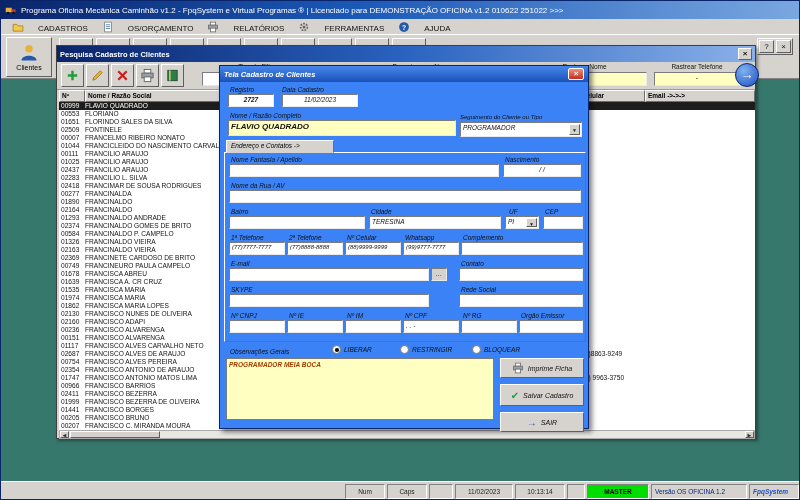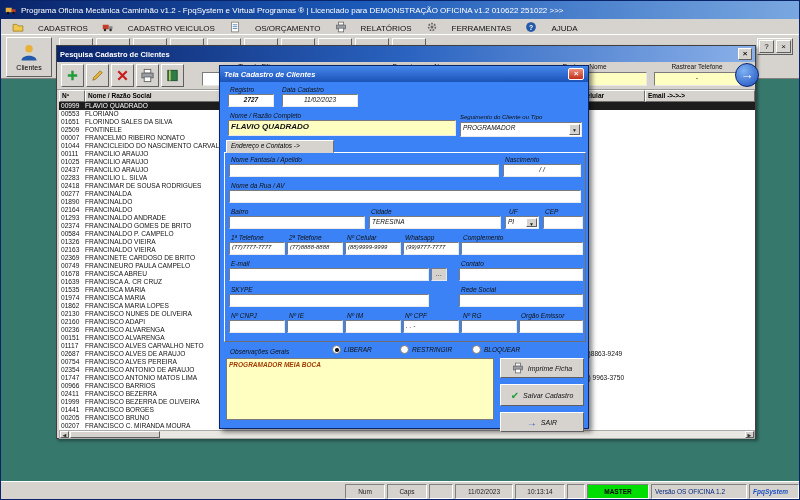--- a/index.html
+++ b/index.html
@@ -122,31 +122,20 @@
         <span class="mi">
           <svg viewBox="0 0 16 16">
             <path d="M1.5 4.5h5l1.5 2h6.5v7h-13z" fill="#f2c94c" stroke="#9b7b1e"></path>
           </svg>
         </span>
         <span>CADASTROS</span>
       </div>
       <div class="menu-item">
         <span class="mi">
           <svg viewBox="0 0 16 16">
-            <rect x="1" y="5" width="8" height="6" fill="#c43c2a"></rect>
-            <rect x="9" y="7" width="5" height="4" fill="#888"></rect>
-            <circle cx="4" cy="12" r="1.6" fill="#222"></circle>
-            <circle cx="11.5" cy="12" r="1.6" fill="#222"></circle>
-          </svg>
-        </span>
-        <span>CADASTRO VEICULOS</span>
-      </div>
-      <div class="menu-item">
-        <span class="mi">
-          <svg viewBox="0 0 16 16">
             <rect x="3.5" y="1.5" width="9" height="13" fill="#fff" stroke="#777"></rect>
             <path d="M5 5h6M5 7.5h6M5 10h6" stroke="#3a6ea5" stroke-width="1"></path>
           </svg>
         </span>
         <span>OS/ORÇAMENTO</span>
       </div>
       <div class="menu-item">
         <span class="mi">
           <svg viewBox="0 0 16 16">
             <rect x="4.5" y="1.5" width="7" height="4" fill="#fff" stroke="#666"></rect>

